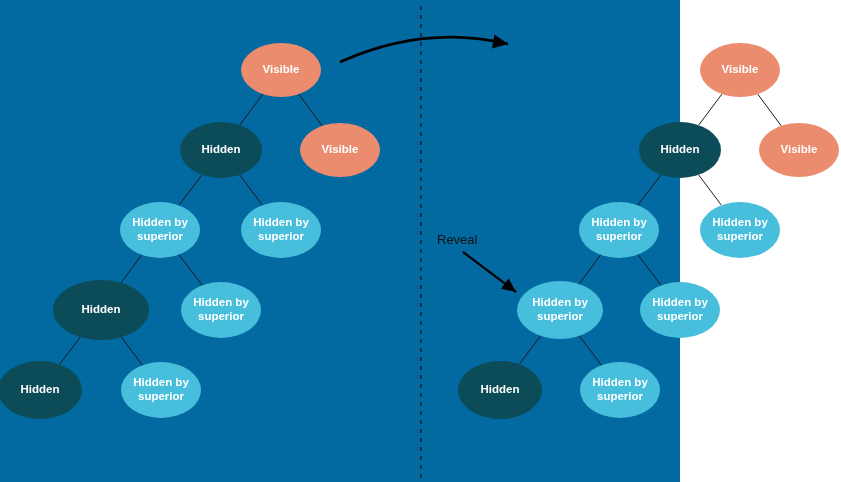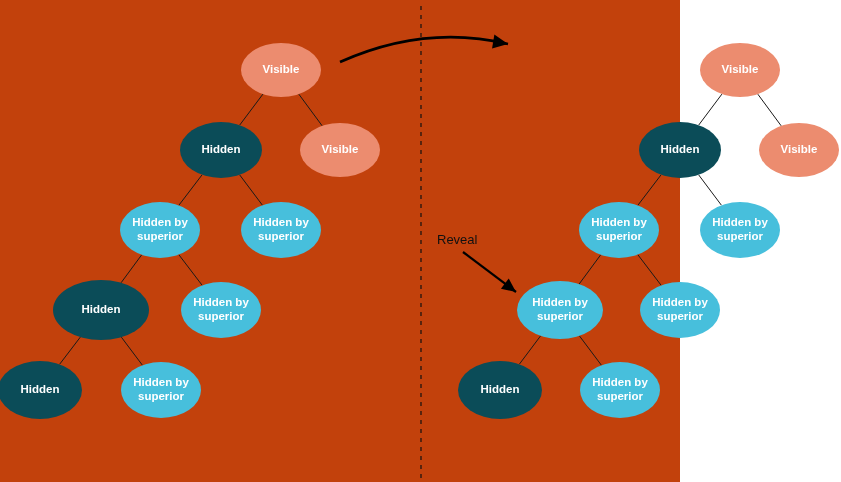--- a/index.html
+++ b/index.html
@@ -10,21 +10,21 @@
   body {
     width: 841px;
     height: 482px;
     overflow: hidden;
     font-family: "Liberation Sans", sans-serif;
   }
   #diagram-root {
     position: relative;
     width: 680px;
     height: 482px;
-    background: #c2410c;
+    background: #0369a1;
   }
   svg.diagram {
     display: block;
     width: 841px;
     height: 482px;
   }
   text.node-label {
     font-family: "Liberation Sans", sans-serif;
     font-size: 11.5px;
     font-weight: bold;

